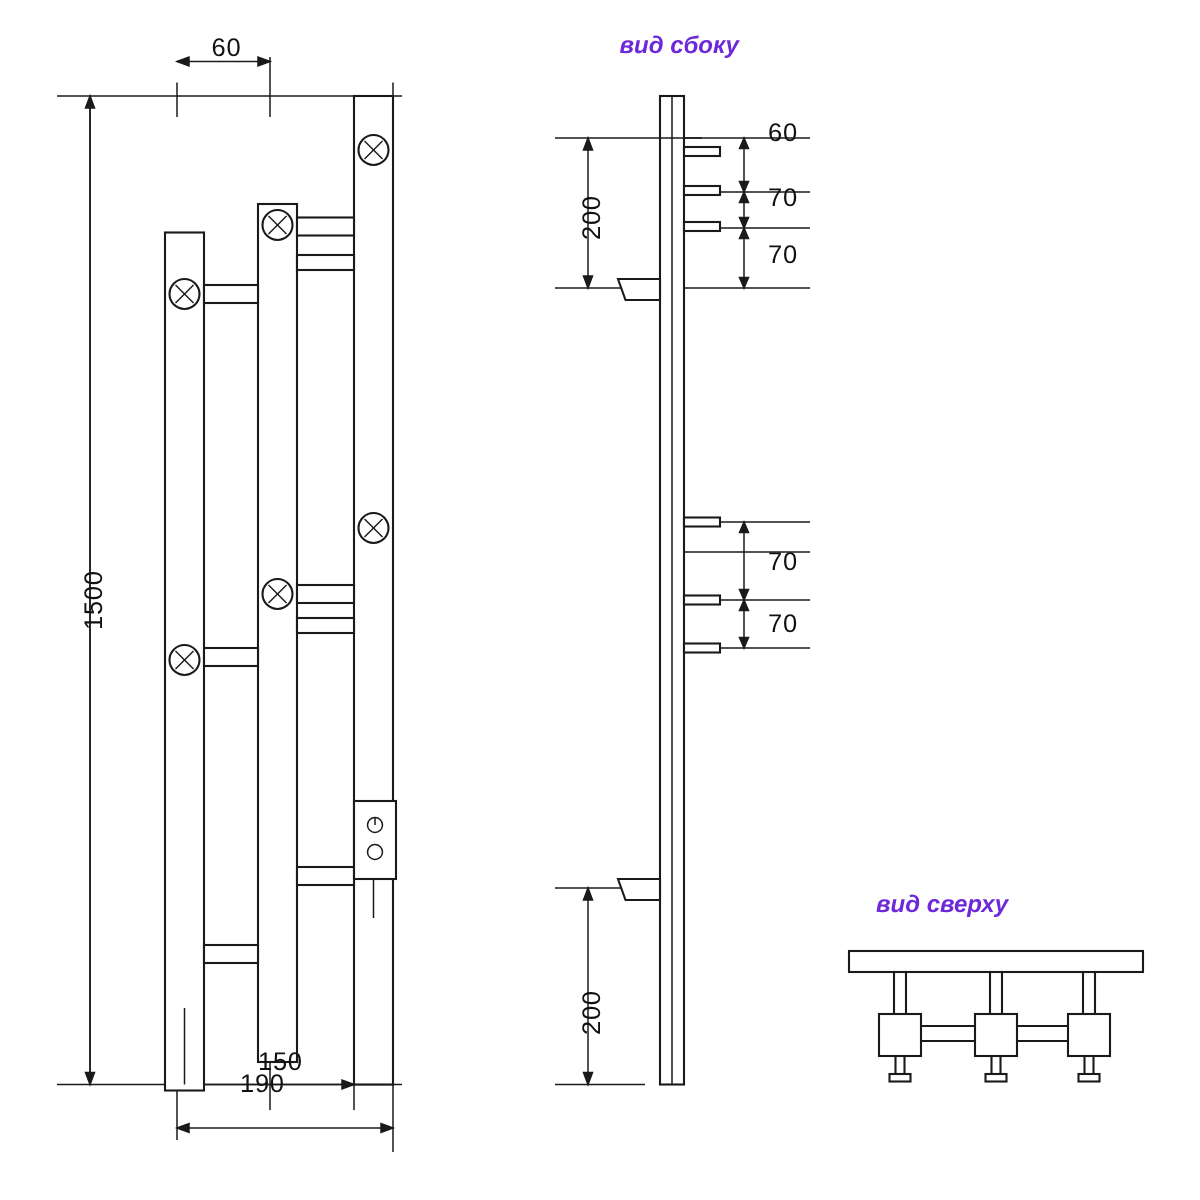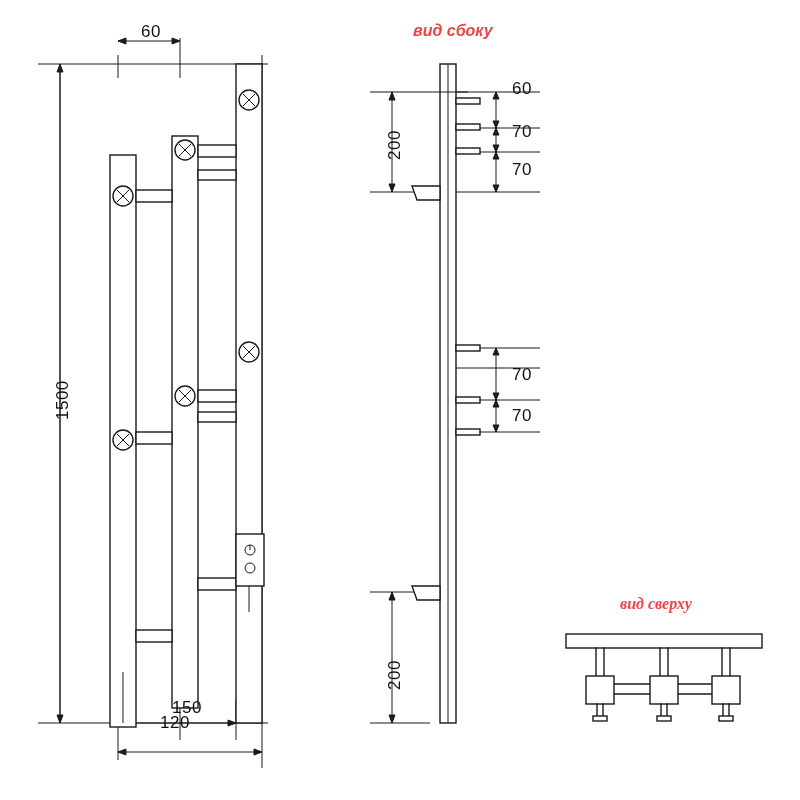--- a/index.html
+++ b/index.html
@@ -45,21 +45,21 @@
   .dimtxt.vert {
     transform-origin: left top;
     transform: rotate(-90deg);
   }
   .viewlabel {
     position: absolute;
     font-family: "Liberation Sans", sans-serif;
     font-size: 16px;
     font-style: italic;
     font-weight: bold;
-    color: #ef4444;
+    color: #6d28d9;
     white-space: nowrap;
   }
 </style>
 </head>
 <body>
 
 <div id="root">
 
   <svg class="drawing" viewBox="0 0 800 800">
 
@@ -251,27 +251,27 @@
         <line class="ln" x1="729" y1="704" x2="729" y2="718"></line>
         <rect class="ln fillwhite" x="719" y="716" width="14" height="5"></rect>
       </g>
     </g>
   </svg>
 
   <div class="dimtxt" style="left:141px; top:22px;">60</div>
 
   <div class="dimtxt vert" style="left:53px; top:420px;">1500</div>
 
-  <div class="dimtxt" style="left:160px; top:713px;">120</div>
+  <div class="dimtxt" style="left:160px; top:713px;">190</div>
 
   <div class="dimtxt" style="left:172px; top:698px;">150</div>
 
   <div class="viewlabel" style="left:413px; top:22px;">вид сбоку</div>
 
-  <div class="viewlabel" style="left:620px; top:595px;font-family:Liberation Serif, serif;">вид сверху</div>
+  <div class="viewlabel" style="left:584px; top:595px;">вид сверху</div>
 
   <div class="dimtxt vert" style="left:385px; top:160px;">200</div>
 
   <div class="dimtxt vert" style="left:385px; top:690px;">200</div>
 
   <div class="dimtxt" style="left:512px; top:79px;">60</div>
 
   <div class="dimtxt" style="left:512px; top:122px;">70</div>
 
   <div class="dimtxt" style="left:512px; top:160px;">70</div>

